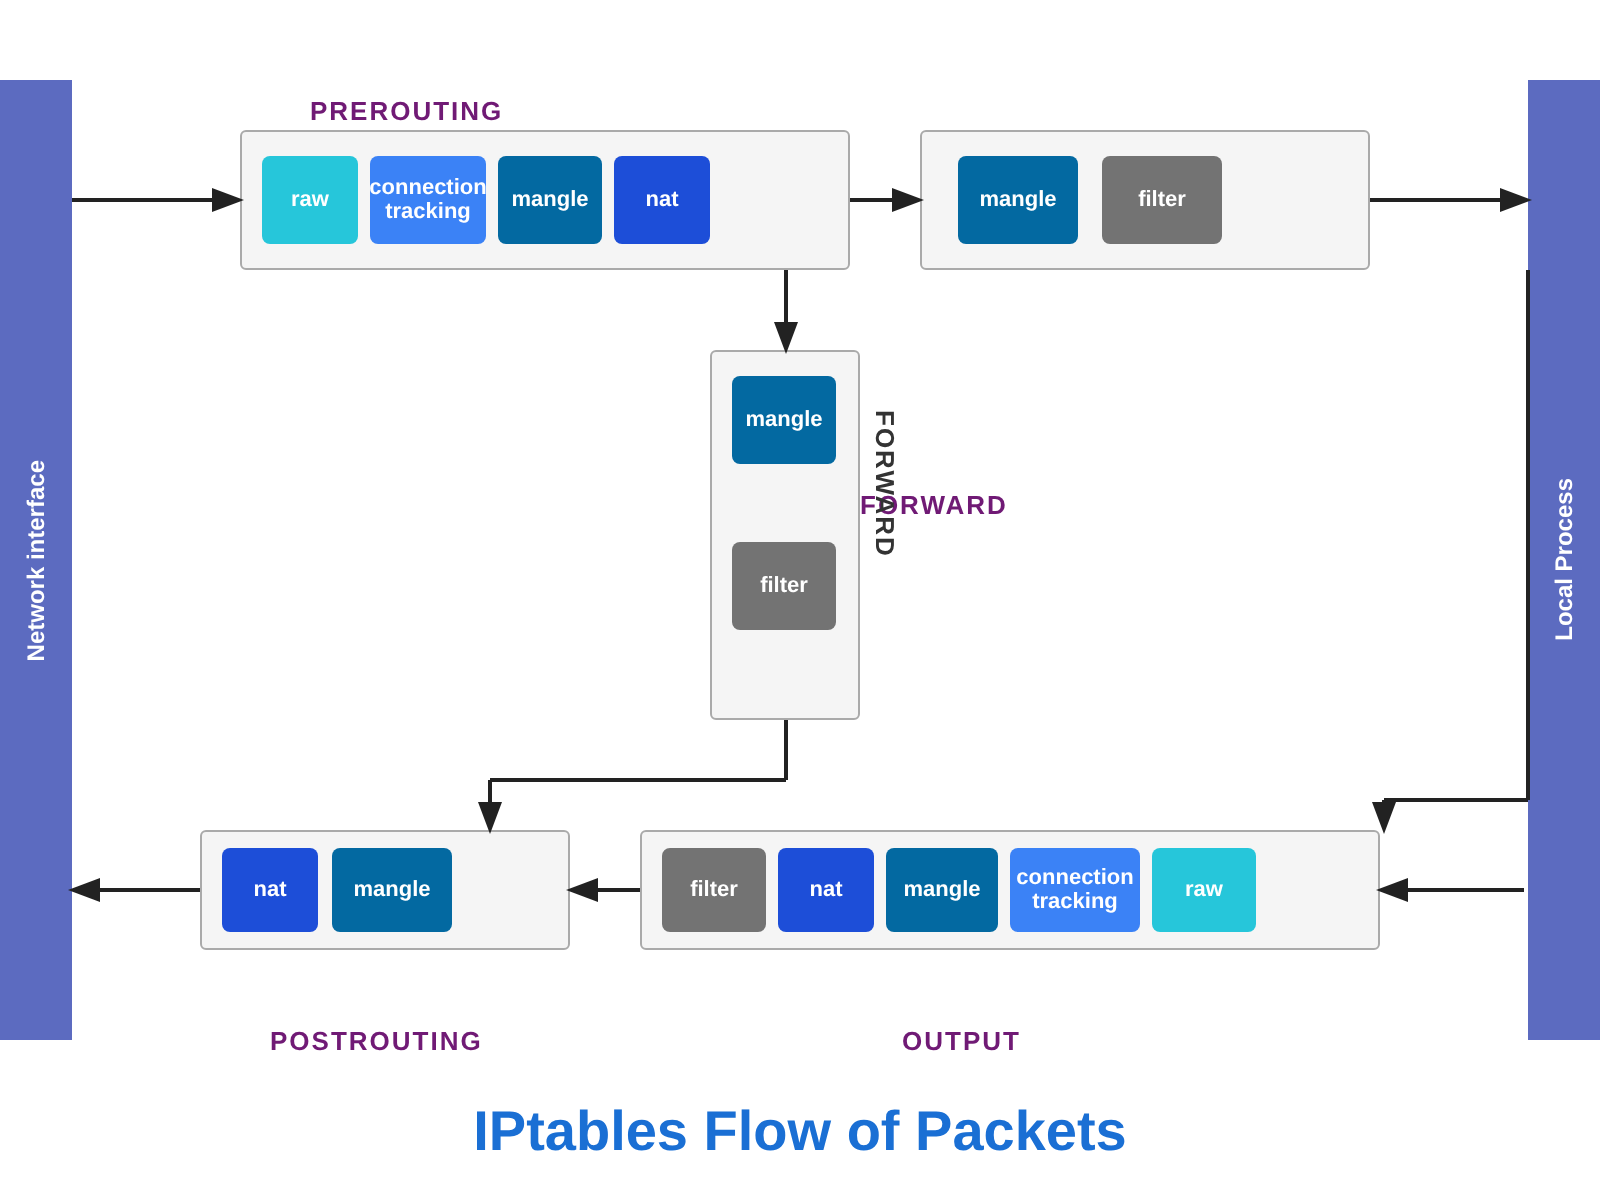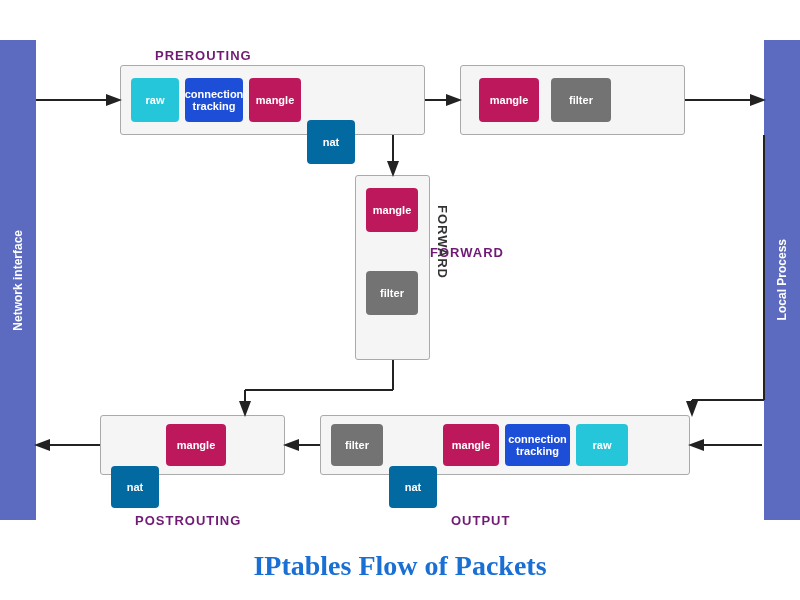--- a/index.html
+++ b/index.html
@@ -13,21 +13,21 @@
     }
 
     .main-title {
       position: absolute;
       bottom: 18px;
       left: 0; right: 0;
       text-align: center;
       font-size: 28px;
       font-weight: bold;
       color: #1a6fd4;
-      font-family: Liberation Serif, serif;
+      font-family: Liberation Sans, sans-serif;
     }
 
     
     .side-bar {
       position: absolute;
       top: 40px;
       bottom: 80px;
       width: 36px;
       background: #5c6bc0;
       display: flex;
@@ -70,23 +70,23 @@
       display: flex;
       align-items: center;
       justify-content: center;
       font-size: 11px;
       font-weight: bold;
       color: #fff;
       text-align: center;
       padding: 18px;
     }
     .tbl.raw { background: #26c6da; }
-    .tbl.conntrack { background: #1d4ed8; }
-    .tbl.mangle { background: #be185d; text-align: center; }
-    .tbl.nat { background: #0369a1; margin-top: 42px; }
+    .tbl.conntrack { background: #3b82f6; }
+    .tbl.mangle { background: #0369a1; text-align: center; }
+    .tbl.nat { background: #1d4ed8; }
     .tbl.filter { background: #737373; }
 
     
     svg.arrows {
       position: absolute;
       top: 0; left: 0;
       width: 800px;
       height: 600px;
       pointer-events: none;
     }

